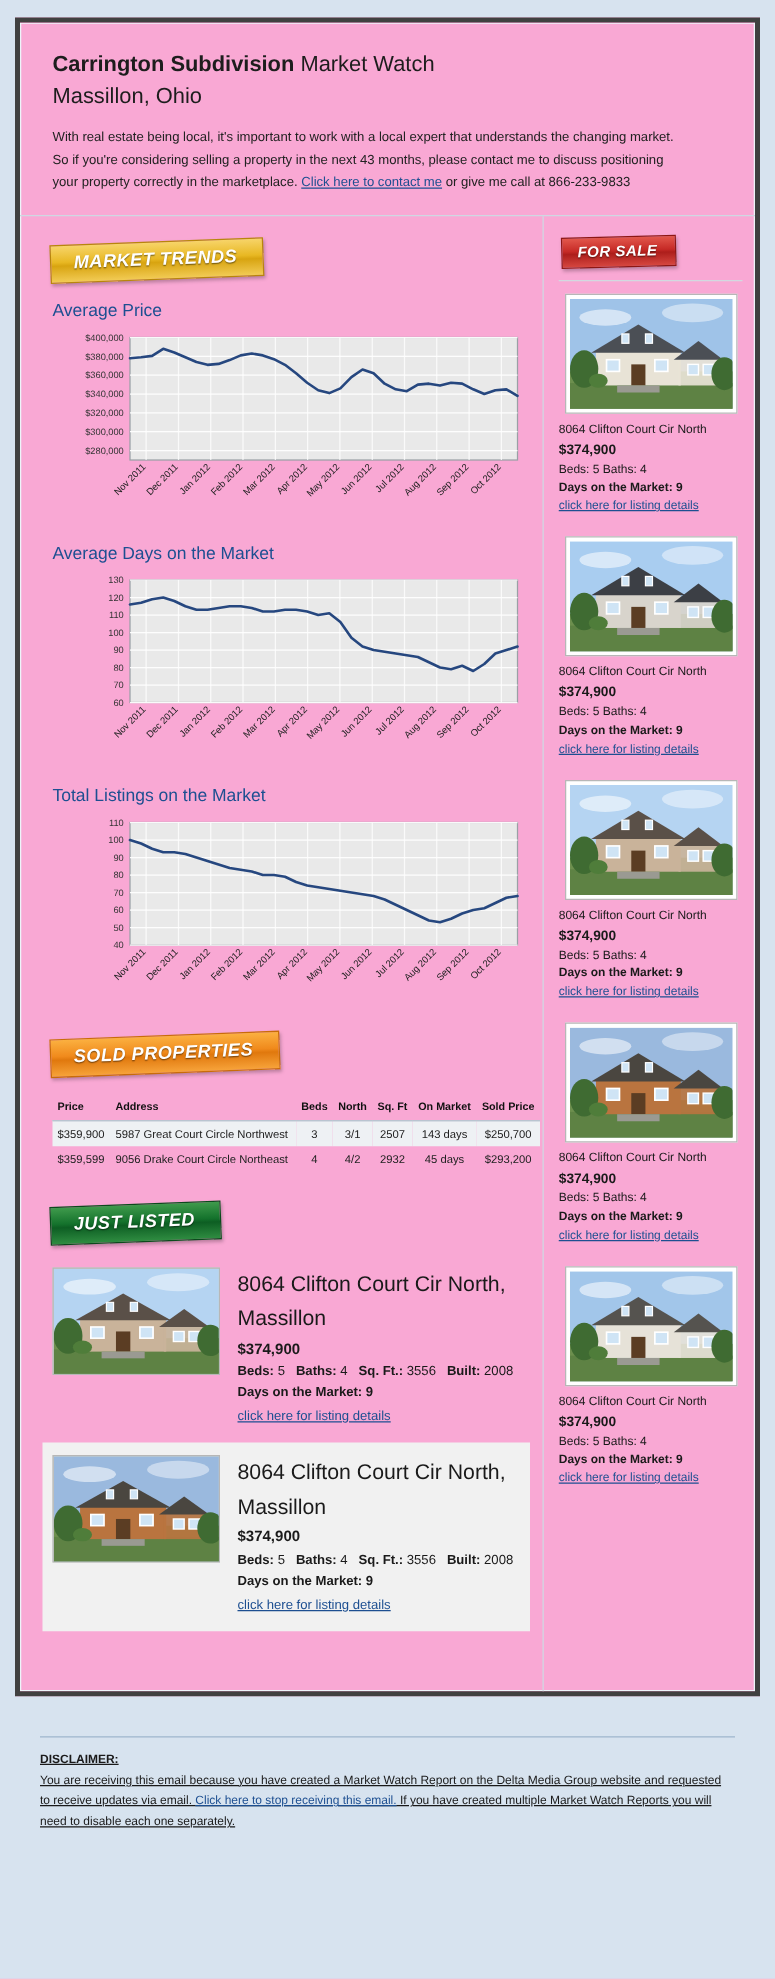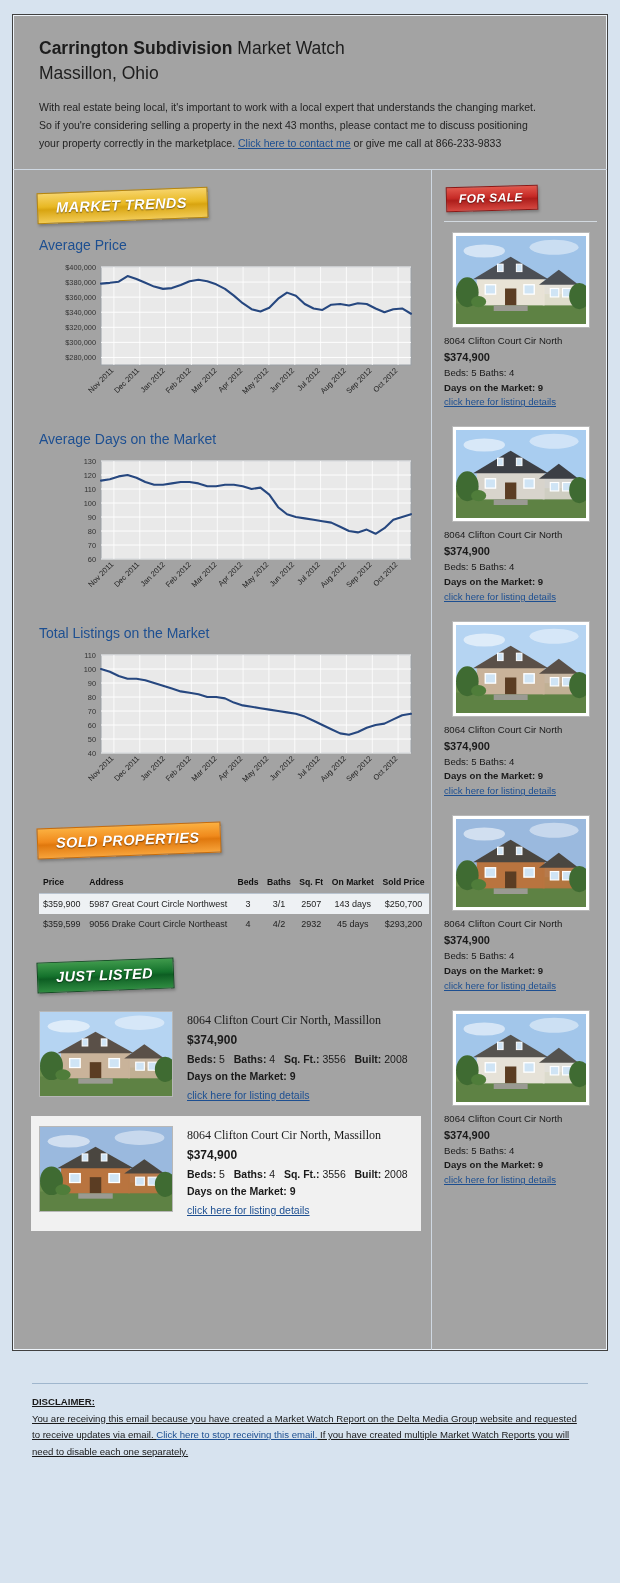--- a/index.html
+++ b/index.html
@@ -10,22 +10,22 @@
     font-family: "Liberation Sans", sans-serif;
     color: #222;
     -webkit-font-smoothing: antialiased;
   }
   .page {
     width: 620px;
     background: #d7e3ef;
     padding: 14px 12px 8px 12px;
   }
   .sheet {
-    background: #a3a3a3;
-    border: 1px solid #404040;
+    background: #f9a8d4;
+    border: 4px solid #404040;
     box-shadow: 0 0 0 1px #eef4fa inset;
   }
   
   .header {
     padding: 22px 26px 16px 26px;
     border-bottom: 1px solid #cfd8e2;
   }
   .header h1 {
     margin: 0 0 2px 0;
     font-size: 17.5px;
@@ -150,21 +150,21 @@
   }
   .jl-row.alt { background: #f1f1f1; }
   .jl-photo {
     width: 134px; height: 86px;
     border: 1px solid #b7b7b7;
     background: #cdd6cf;
     overflow: hidden;
     flex: none;
   }
   .jl-info { font-size: 10.5px; line-height: 1.62; color: #1a1a1a; }
-  .jl-addr { font-size: 12px; font-family: Liberation Serif, serif; }
+  .jl-addr { font-size: 17px; }
   .jl-price { font-weight: bold; font-size: 12px; margin-top: 1px; }
   .jl-specs b { font-weight: bold; }
   .jl-dom { font-weight: bold; }
   .jl-link { color:#1d4f91; text-decoration: underline; display:inline-block; margin-top:2px;}
 
   
   .fs-item { margin-bottom: 16px; }
   .fs-photo {
     width: 138px; height: 96px;
     border: 1px solid #b7b7b7;
@@ -369,21 +369,21 @@
         <div class="ribbon-wrap" style="margin-top:16px;">
           <span class="ribbon orange">SOLD PROPERTIES</span>
         </div>
 
         <table class="sold-table">
           <thead>
             <tr>
               <th>Price</th>
               <th>Address</th>
               <th class="c">Beds</th>
-              <th class="c">Baths</th>
+              <th class="c">North</th>
               <th class="c">Sq. Ft</th>
               <th class="c">On Market</th>
               <th class="c">Sold Price</th>
             </tr>
           </thead>
           <tbody id="sold-body">
               <tr>
                 <td>$359,900</td>
                 <td>5987 Great Court Circle Northwest</td>
                 <td class="c">3</td>

